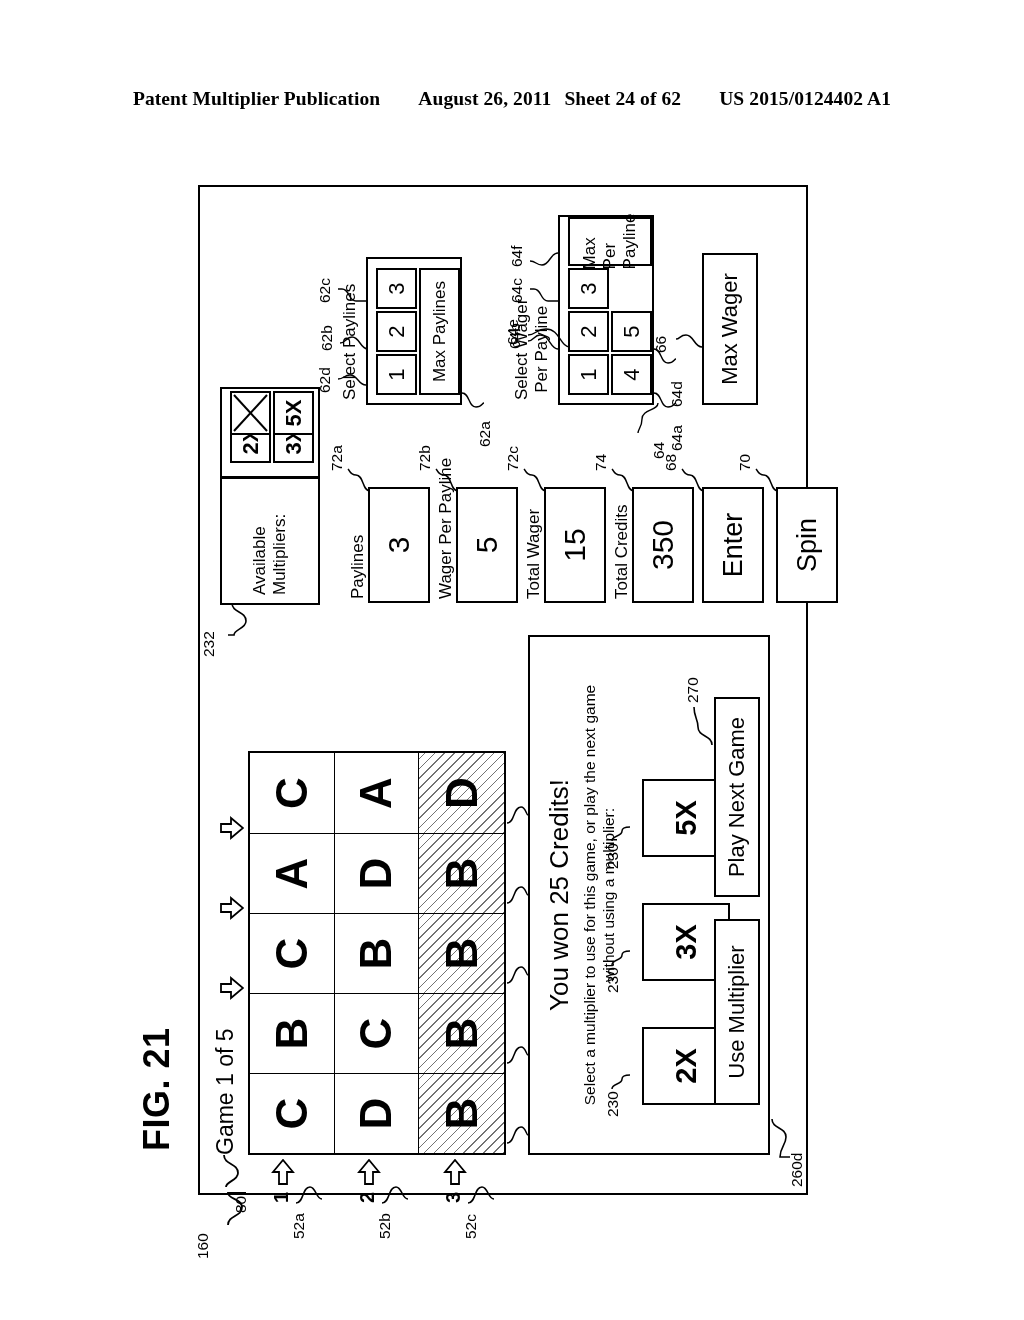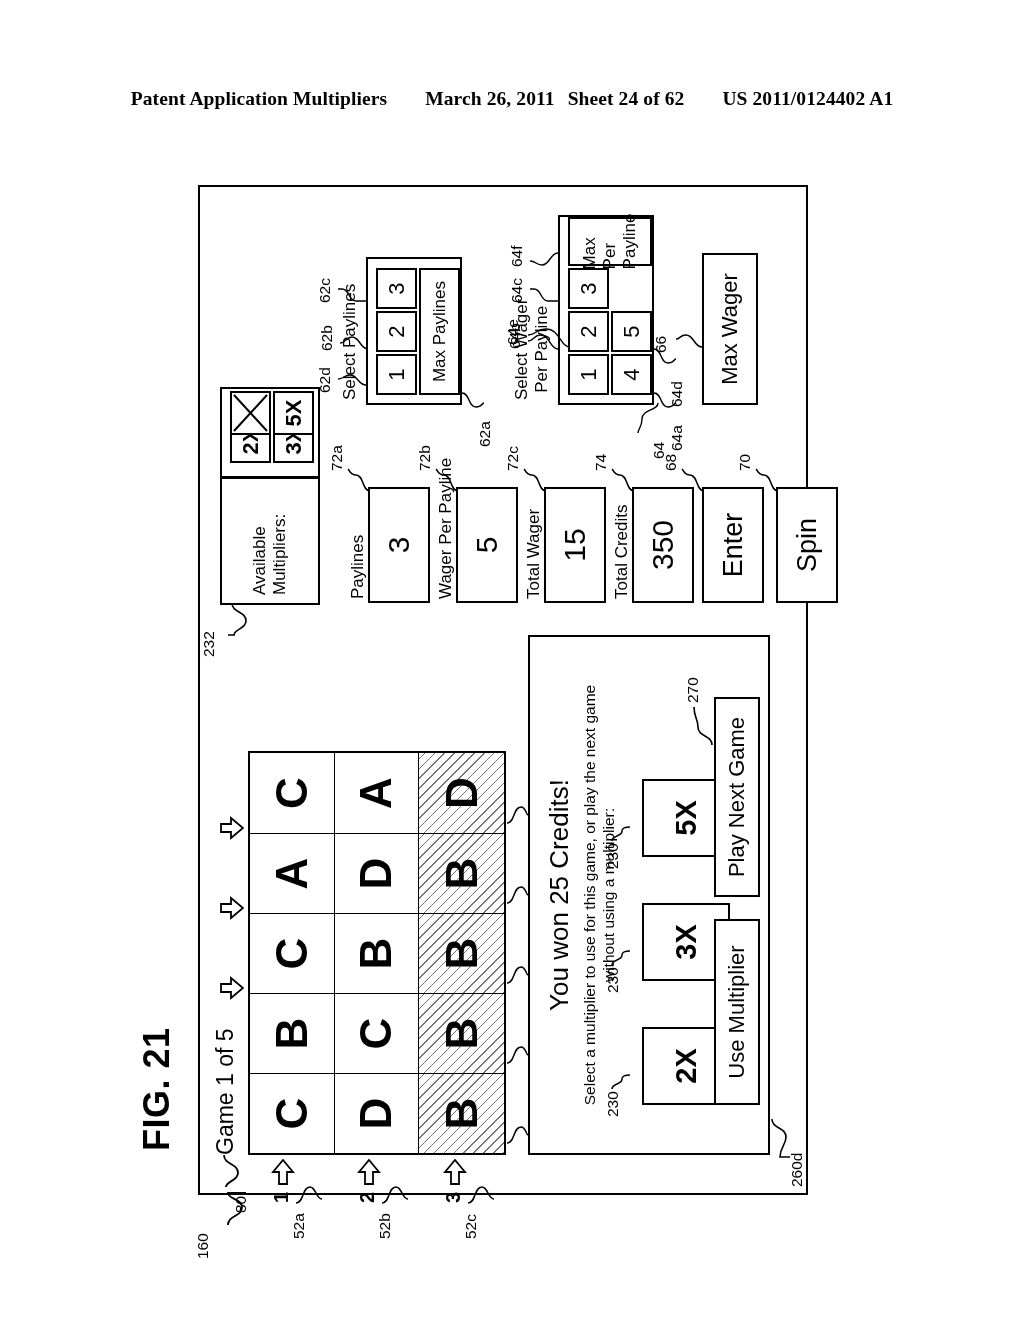--- a/index.html
+++ b/index.html
@@ -103,21 +103,21 @@
   #avail-divider{position:absolute;left:124px;top:0;width:2.5px;height:100%;background:#000;}
   .av-cell{position:absolute;width:40px;height:37px;border:2px solid #000;background:#fff;
     display:flex;align-items:center;justify-content:center;font-size:22px;font-weight:bold;
     font-family:"Liberation Sans",sans-serif;}
   .av-cell svg{position:absolute;left:0;top:0;width:100%;height:100%;}
 </style>
 </head>
 <body>
 
 <div id="pub-header">
-  <span>Patent Application Multipliers</span><span class="hsp1"></span><span>March 26, 2011</span><span class="hsp2"></span><span>Sheet 24 of 62</span><span class="hsp3"></span><span>US 2011/0124402 A1</span>
+  <span>Patent Multiplier Publication</span><span class="hsp1"></span><span>August 26, 2011</span><span class="hsp2"></span><span>Sheet 24 of 62</span><span class="hsp3"></span><span>US 2015/0124402 A1</span>
 </div>
 
 <div id="stage">
 
   <div id="fig-label">FIG. 21</div>
 
   <div id="machine"></div>
 
   <div class="lead" style="left:-30px;top:26px;">
     <svg width="40" height="26" viewBox="0 0 40 26">

